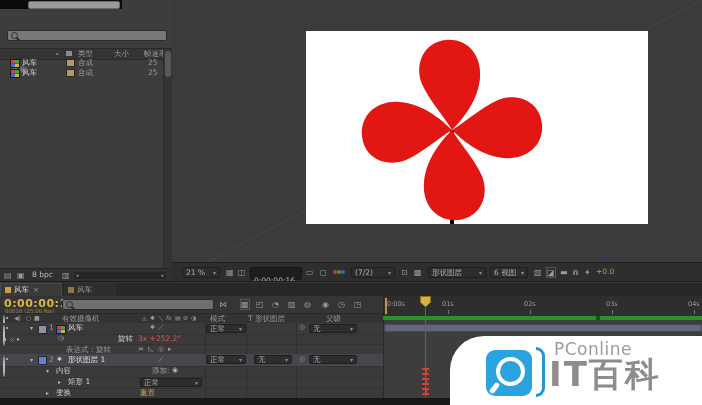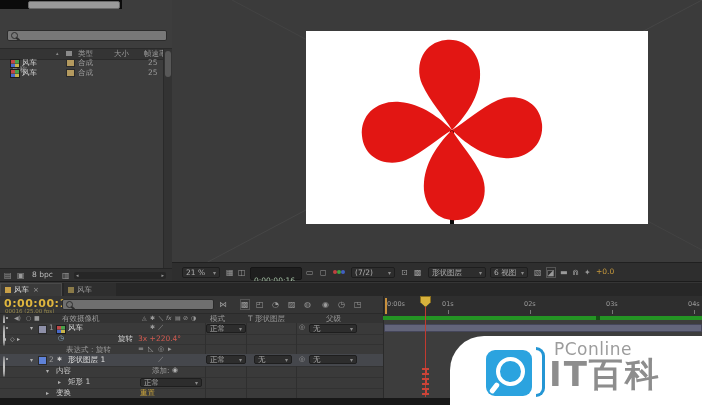--- a/index.html
+++ b/index.html
@@ -243,21 +243,21 @@
     </div>
 
     <div class="ab" style="left:384px;top:42px;width:318px;height:8px;background:#63657a;border:1px solid #45465a;box-sizing:border-box;border-radius:1px;"></div>
 
     <div class="ab" style="left:0;top:52px;width:383px;height:10px;">
       <span class="ab" style="left:3px;top:1px;font-size:6px;color:#b8b8b8;">◂</span>
       <span class="ab" style="left:10px;top:1px;font-size:6px;color:#b8b8b8;">◇</span>
       <span class="ab" style="left:17px;top:1px;font-size:6px;color:#b8b8b8;">▸</span>
       <span class="ab" style="left:58px;top:0;font-size:7px;color:#8fb2c9;">◷</span>
       <span class="ab fz7" style="left:72px;top:0;color:#cfcfcf;margin-left:46px;">旋转</span>
-      <span class="ab fz7" style="left:138px;top:0;color:#d05a50;">3x +220.4°</span>
+      <span class="ab fz7" style="left:138px;top:0;color:#d05a50;">3x +252.2°</span>
     </div>
 
     <div class="ab" style="left:0;top:62px;width:383px;height:10px;">
       <span class="ab fz7 dim" style="left:66px;top:1px;">表达式：旋转</span>
       <span class="ab" style="left:138px;top:1px;font-size:7px;color:#b0b0b0;">=</span>
       <span class="ab" style="left:148px;top:1px;font-size:7px;color:#9a9a9a;">◺</span>
       <span class="ab" style="left:158px;top:1px;font-size:7px;color:#9a9a9a;">◎</span>
       <span class="ab" style="left:168px;top:1px;font-size:7px;color:#9a9a9a;">▸</span>
     </div>
 

